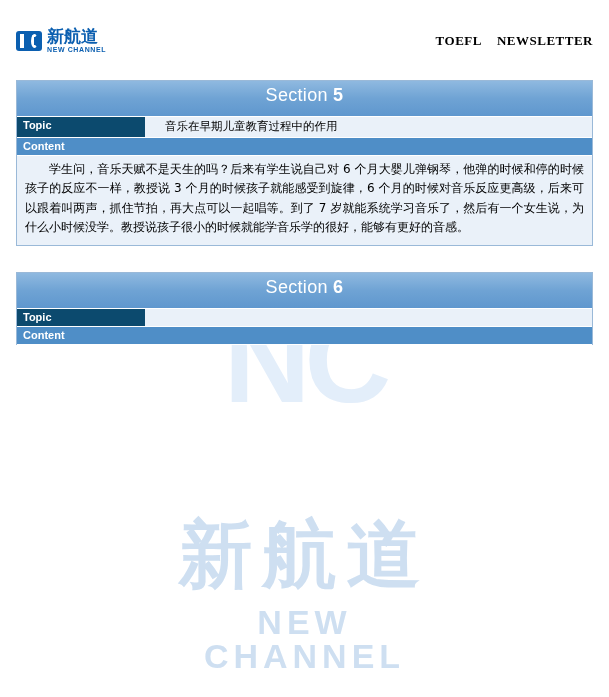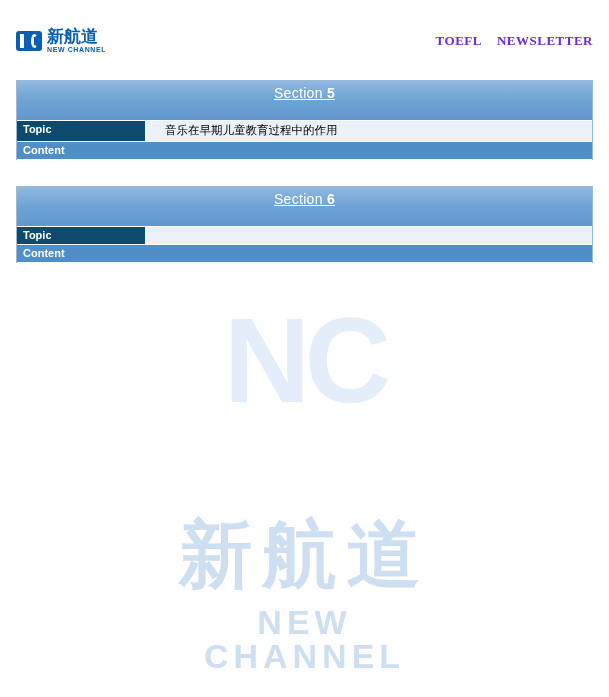--- a/index.html
+++ b/index.html
@@ -123,42 +123,41 @@
     font-size: 7px;
     font-weight: 700;
     color: #0b5fb0;
     letter-spacing: .6px;
     display: block;
   }
   .header-right {
     font-family: "Liberation Serif", serif;
     font-size: 13px;
     font-weight: 700;
-    color: #6d28d9;
+    color: #000000;
     letter-spacing: .5px;
   }
   .header-right span { margin-left: 12px; }
 
   
   .section {
     margin-top: 12px;
     border: 1px solid #9ab9d8;
     border-bottom: none;
   }
   .section-title {
     background: linear-gradient(to bottom, #8fb9e0 0%, #6fa3d4 50%, #5f97ce 100%);
     color: #ffffff;
     text-align: center;
     font-family: "Liberation Sans", sans-serif;
-    font-size: 14px;
+    font-size: 18px;
     font-weight: 400;
-    padding: 4px 0 19px;
+    padding: 4px 0 10px;
     letter-spacing: .3px;
     border-bottom: 1px solid #ffffff;
-    text-decoration: underline;
   }
   .section-title b { font-weight: 700; }
 
   .row-topic {
     display: flex;
     background: #eaf1f9;
     border-bottom: 1px solid #ffffff;
   }
   .row-label {
     width: 128px;
@@ -233,20 +232,23 @@
 
   <div class="section">
     <div class="section-title">
       <span>Section </span><b>5</b>
     </div>
     <div class="row-topic">
       <div class="row-label">Topic</div>
       <div class="row-value">音乐在早期儿童教育过程中的作用</div>
     </div>
     <div class="row-content-label">Content</div>
+    <div class="content-body">
+      <p>学生问，音乐天赋不是天生的吗？后来有学生说自己对 6 个月大婴儿弹钢琴，他弹的时候和停的时候孩子的反应不一样，教授说 3 个月的时候孩子就能感受到旋律，6 个月的时候对音乐反应更高级，后来可以跟着叫两声，抓住节拍，再大点可以一起唱等。到了 7 岁就能系统学习音乐了，然后有一个女生说，为什么小时候没学。教授说孩子很小的时候就能学音乐学的很好，能够有更好的音感。</p>
+    </div>
   </div>
 
   <div class="section" style="margin-top:26px;">
     <div class="section-title">
       <span>Section </span><b>6</b>
     </div>
     <div class="row-topic">
       <div class="row-label">Topic</div>
     </div>
     <div class="row-content-label">Content</div>

